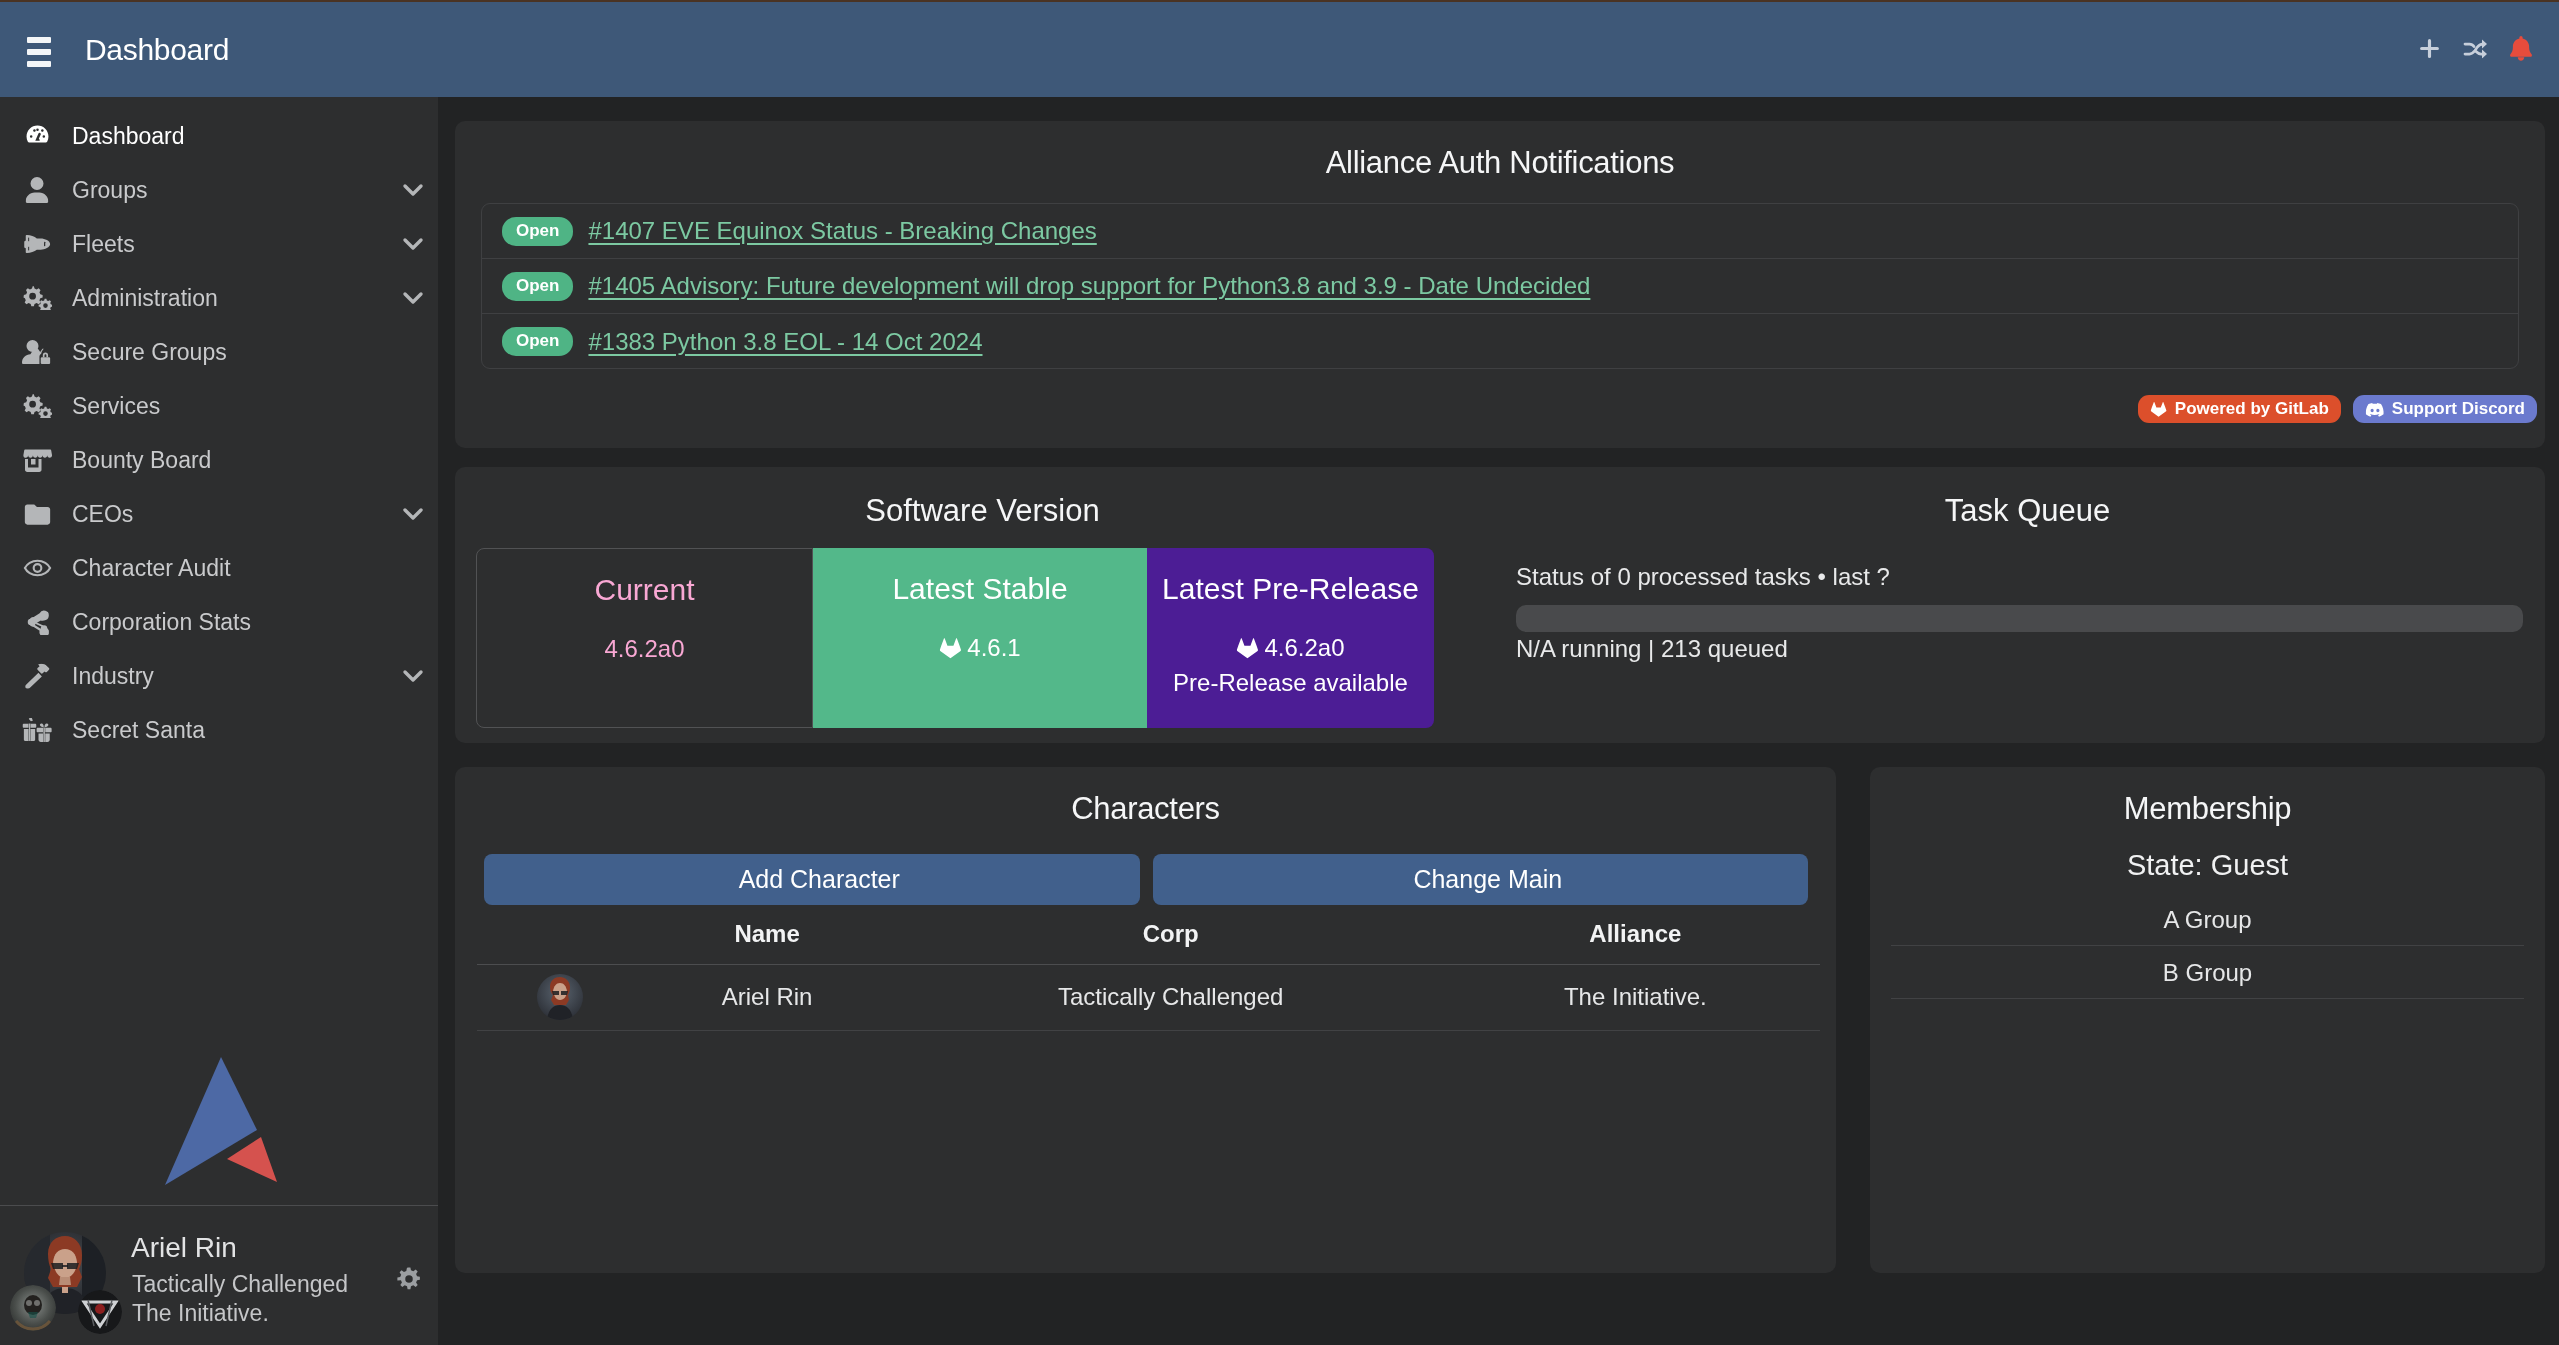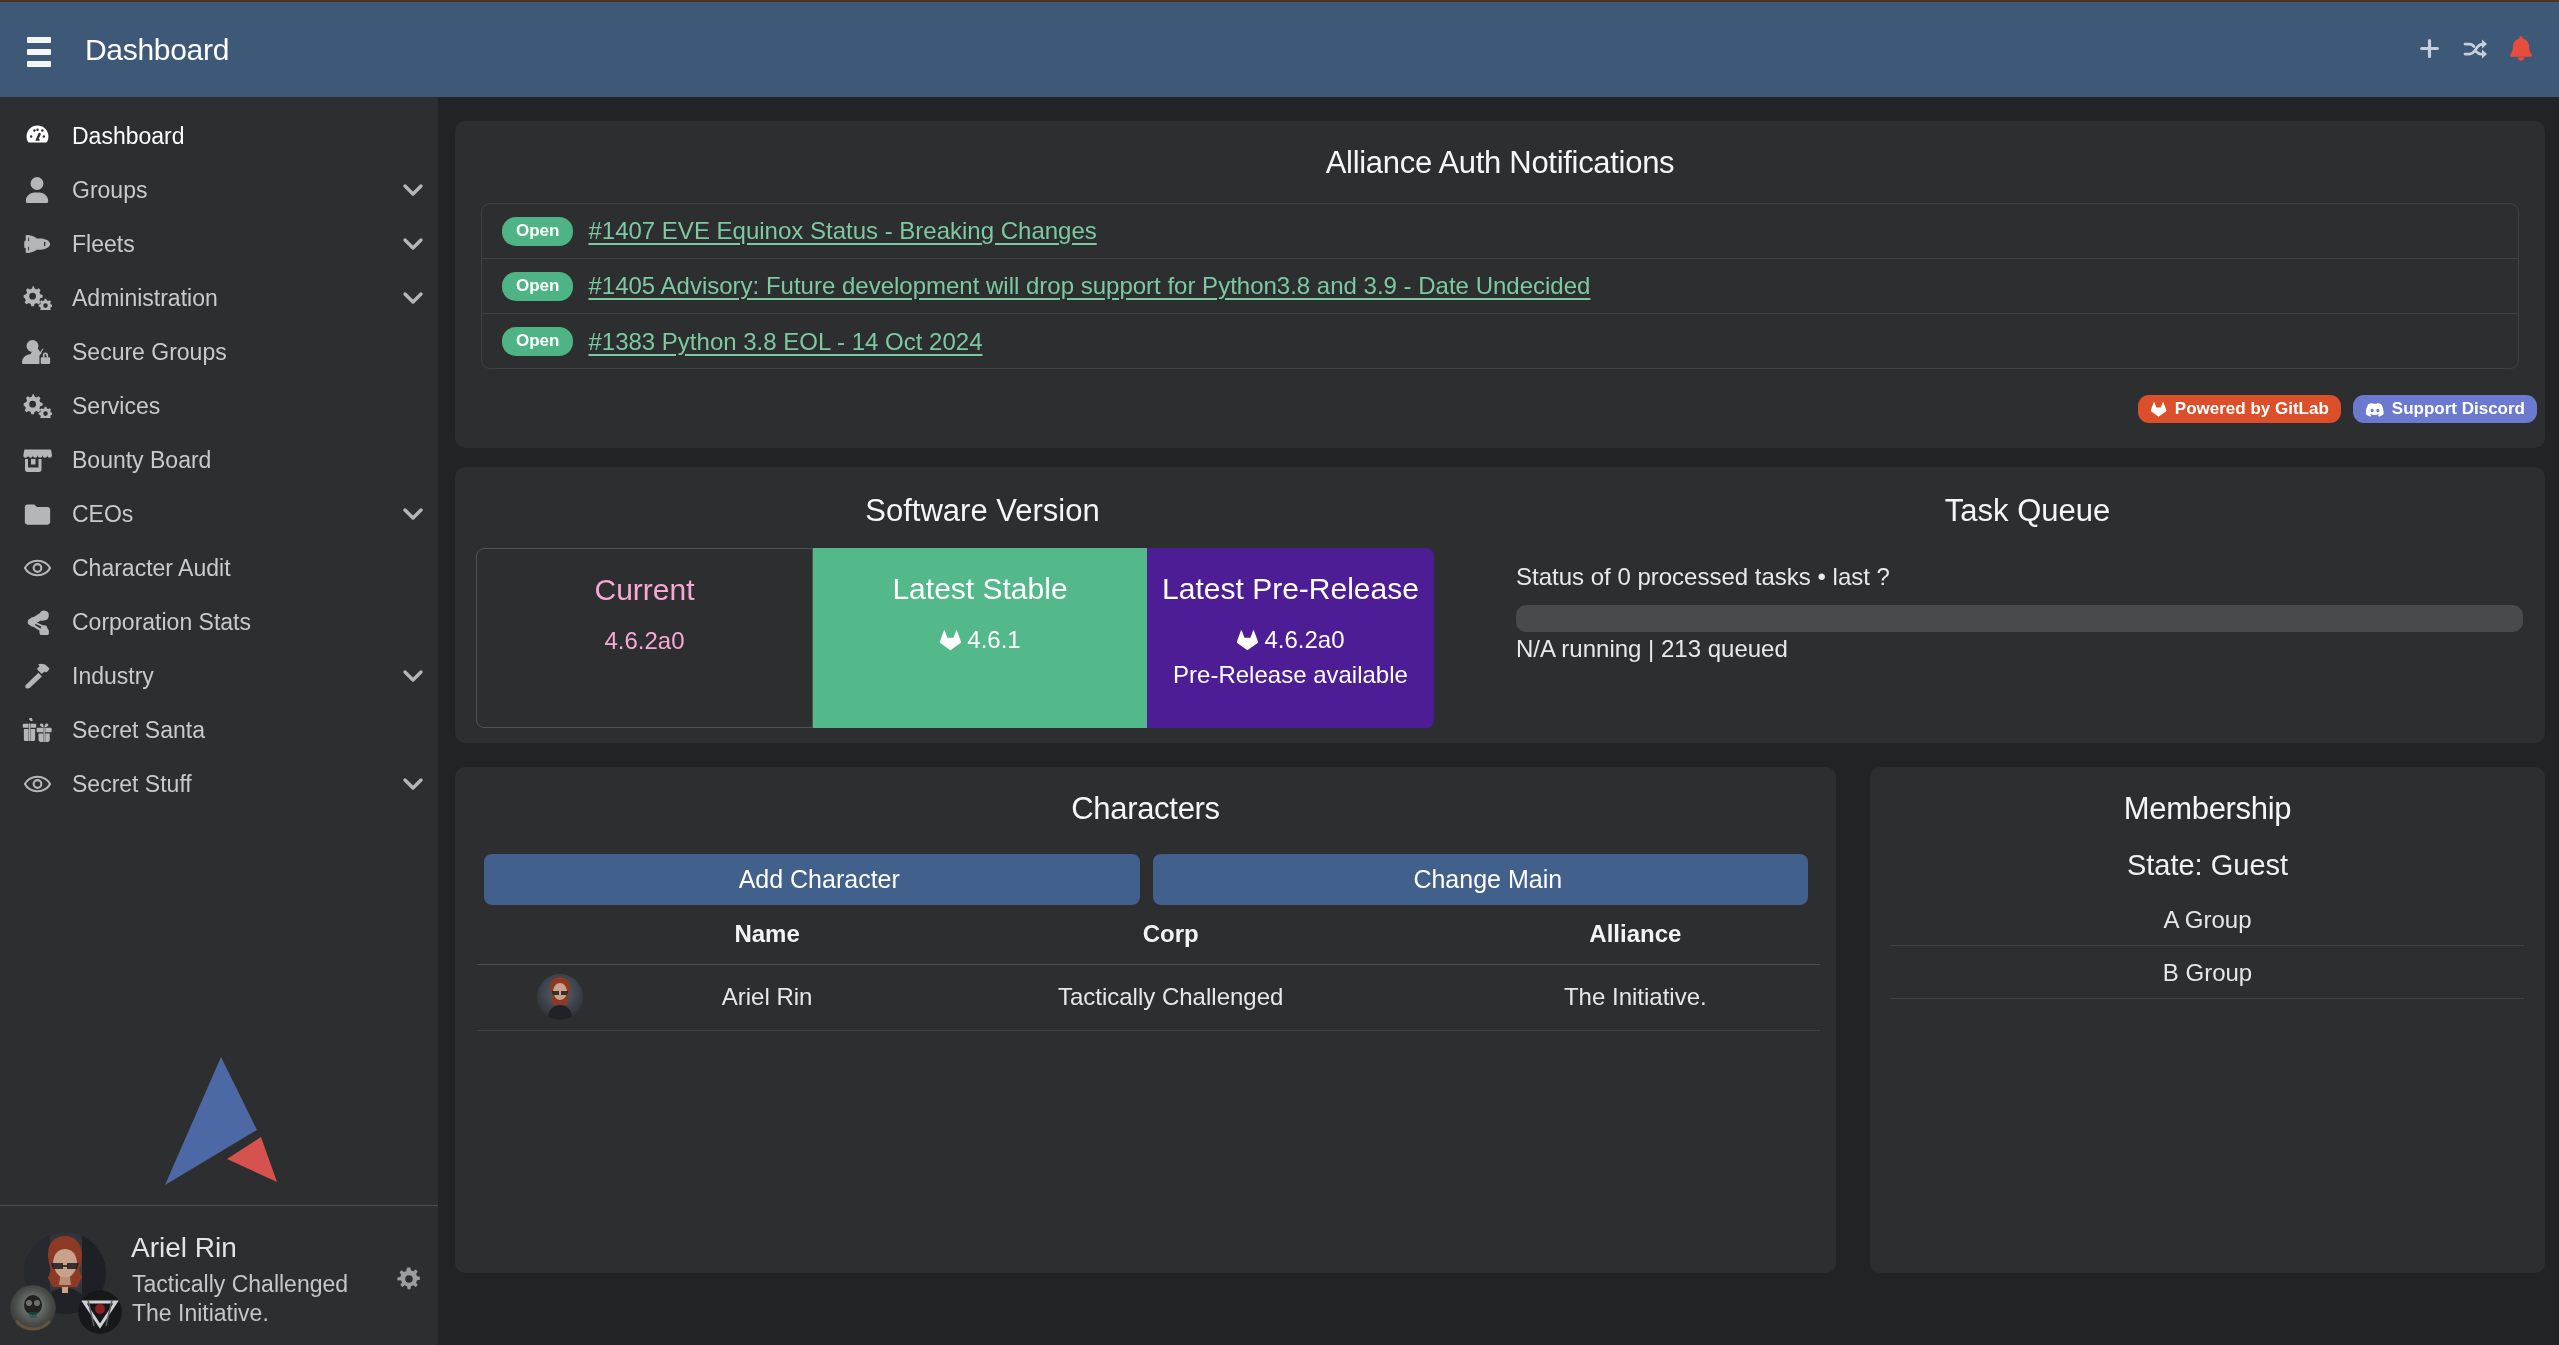--- a/index.html
+++ b/index.html
@@ -56,21 +56,21 @@
   .shield { height:28px; display:flex; align-items:center; gap:7px; padding:0 12px; border-radius:11px; color:#fff; font-size:17px; font-weight:bold; cursor:pointer; }
   .shield.gitlab { background:#dc4f2b; }
   .shield.discord { background:#6b7ace; }
 
   .p-verq { left:455px; top:467px; width:2090px; height:276px; }
   .verq-title-left { position:absolute; left:0; top:26px; width:1055px; text-align:center; font-size:31px; color:#f5f6f7; }
   .verq-title-right { position:absolute; left:1055px; top:26px; width:1035px; text-align:center; font-size:31px; color:#f5f6f7; }
   .ver-boxes { position:absolute; left:21px; top:81px; width:1004px; height:180px; display:flex; }
   .ver-box { position:relative; text-align:center; color:#ffffff; }
   .ver-box .vb-title { margin-top:24px; font-size:30px; }
-  .ver-box .vb-version { margin-top:20px; font-size:24px; display:flex; align-items:center; justify-content:center; gap:4px; }
+  .ver-box .vb-version { margin-top:28px; font-size:24px; display:flex; align-items:center; justify-content:center; gap:4px; }
   .ver-box .vb-note { margin-top:7px; font-size:24px; }
   .vb-current { width:337px; border:1px solid #515254; border-radius:8px 0 0 8px; color:#f9a8d4; }
   .vb-stable { width:334px; background:#53b88a; }
   .vb-pre { width:287px; background:#4c1d95; border-radius:0 8px 8px 0; }
 
   .tq-status { position:absolute; left:1061px; top:563px; font-size:24px; color:#e8e9ea; }
   .tq-bar { position:absolute; left:1061px; top:605px; width:1007px; height:27px; background:#494a4c; border-radius:10px; }
   .tq-queue { position:absolute; left:1061px; top:635px; font-size:24px; color:#e8e9ea; }
   .p-verq .tq-status { top:96px; }
   .p-verq .tq-bar { top:138px; }
@@ -324,33 +324,20 @@
           </svg>
         </span>
     </div>
     <div class="menu-item">
       <span class="mi-icon" style="color:#b4b6b8">
           <svg width="30" height="26" viewBox="0 0 640 512" fill="currentColor">
             <use href="#i-gifts"></use>
           </svg>
         </span>
       <span class="mi-label">Secret Santa</span>
-    </div>
-    <div class="menu-item">
-      <span class="mi-icon" style="color:#b4b6b8">
-          <svg width="29" height="26" viewBox="0 0 576 512" fill="currentColor">
-            <use href="#i-eye"></use>
-          </svg>
-        </span>
-      <span class="mi-label">Secret Stuff</span>
-      <span class="chev" style="color:#b4b6b8">
-          <svg width="24" height="24" viewBox="0 0 24 24">
-            <use href="#i-chevron"></use>
-          </svg>
-        </span>
     </div>
   </nav>
 
   <div class="side-logo">
     <svg width="125" height="138" viewBox="0 0 125 138">
       <polygon points="66,6 10,134 102,79" fill="#4d69a5"></polygon>
       <polygon points="106,86 122,131 72,108" fill="#d5524e"></polygon>
     </svg>
   </div>
   <div class="side-divider"></div>

